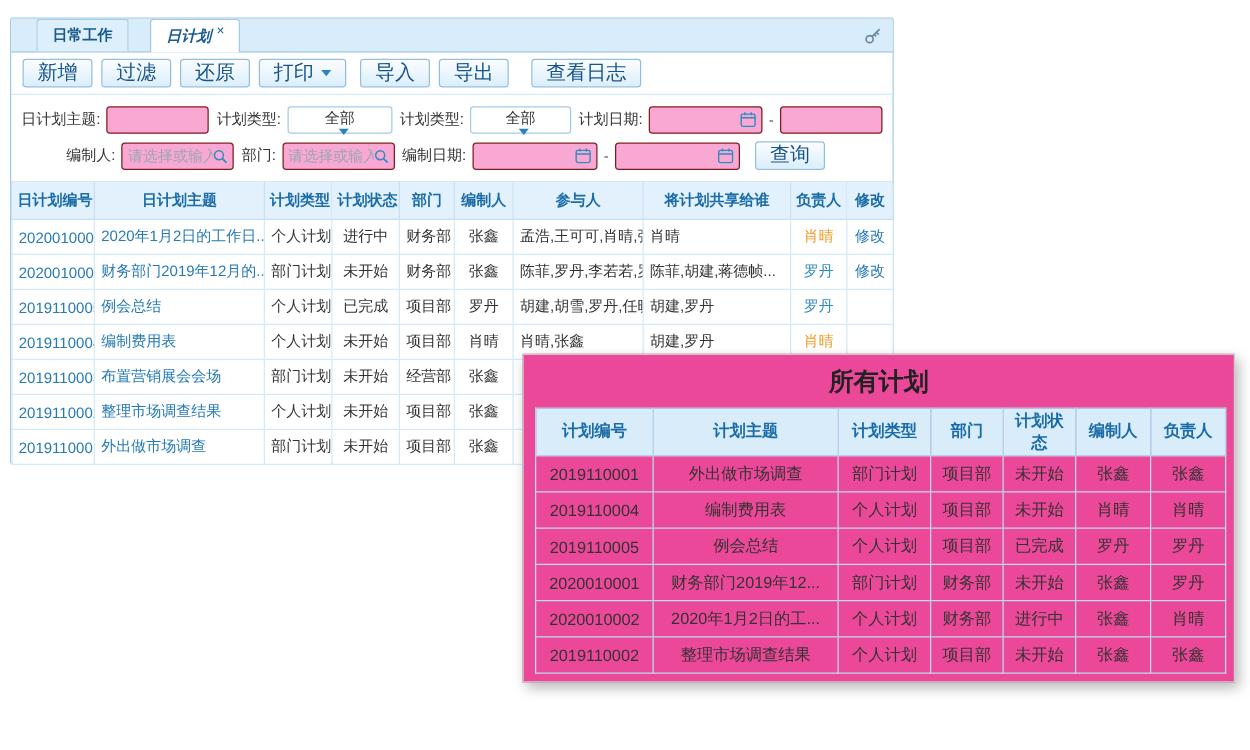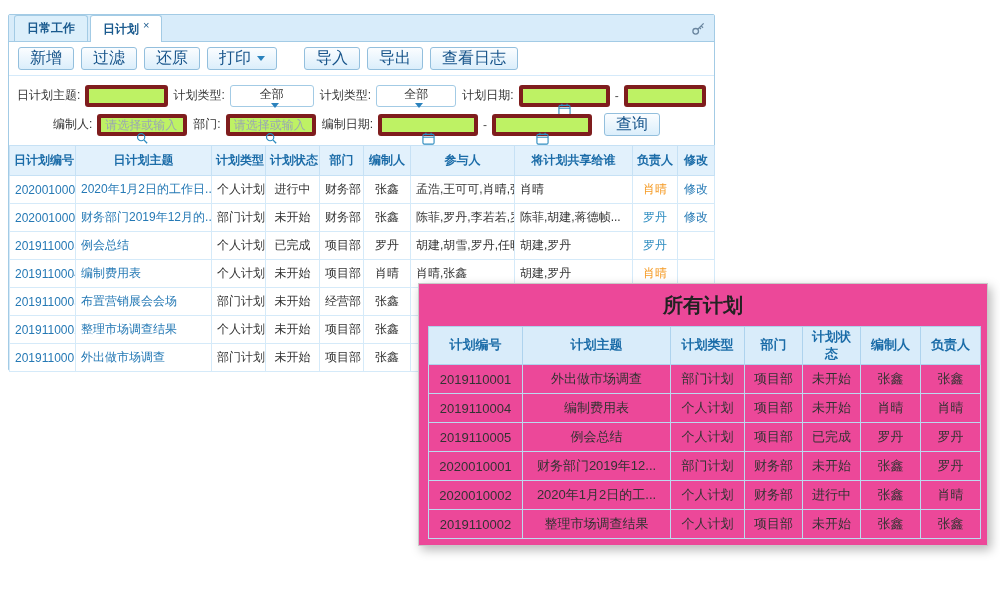--- a/index.html
+++ b/index.html
@@ -17,23 +17,23 @@
   }
   .tabbar {
     position:relative; height:27px; background:#d8ecfa;
     border-bottom:1px solid #a3cbe5;
     display:flex; align-items:flex-end; padding-left:5px;
   }
   .tab {
     height:26px; display:flex; align-items:center; padding:0 12px;
     margin-right:2px; font-weight:bold; color:#1a5a8e; font-size:12px;
     background:#dceffb; border:1px solid #a3cbe5; border-bottom:none;
-    border-radius:3px 3px 0 0; cursor:pointer; white-space:nowrap;
-  }
-  .tab.active { background:#fff; margin-bottom:-1px; height:27px; }
+    border-radius:3px 3px 0 0; cursor:pointer; white-space:nowrap;margin-left:15px;
+  }
+  .tab.active { background:#fff; margin-bottom:-1px; height:27px;font-style:italic; }
   .tab .close-x { margin-left:4px; font-weight:normal; color:#1a5a8e; font-size:11px; position:relative; top:-4px; cursor:pointer; }
   .key-ic { position:absolute; right:8px; top:6px; width:15px; height:15px; cursor:pointer; }
 
   
   .toolbar {
     display:flex; align-items:center; gap:7px;
     padding:5px 9px; border-bottom:1px solid #d5eafa;
   }
   .btn {
     display:inline-flex; align-items:center; height:23px; padding:0 11px;
@@ -46,22 +46,22 @@
     border-left:4px solid transparent; border-right:4px solid transparent;
     border-top:5px solid #2a82bd;
   }
 
   
   .filters { padding:5px 8px 3px; }
   .f-row { display:flex; align-items:center; height:29px; }
   .f-lb { margin-right:5px; color:#333; white-space:nowrap; }
   .tinbox {
     display:inline-flex; align-items:center; justify-content:space-between;
-    height:22px; background:#bef264; border:4px solid #7f1d1d; border-radius:3px;
-    padding:0 4px; position:relative;flex-direction:column;
+    height:22px; background:#f9a8d4; border:1px solid #7f1d1d; border-radius:3px;
+    padding:0 4px; position:relative;
   }
   .tinbox input {
     border:none; outline:none; background:transparent;
     font-size:12px; font-family:inherit; color:#333; width:100%;
   }
   .tinbox input::placeholder { color:#9aa7b1; }
   .selbox {
     display:inline-flex; align-items:center; justify-content:space-between;
     height:22px; background:#fff; border:1px solid #a3cbe5; border-radius:3px;
     padding:0 6px; cursor:pointer; color:#333;flex-direction:column;
@@ -134,27 +134,27 @@
     <span class="btn">
         <span>过滤</span>
       </span>
     <span class="btn">
         <span>还原</span>
       </span>
     <span class="btn">
         <span>打印</span>
         <i class="caret-dn"></i>
       </span>
-    <span class="btn" style="margin-left:20px;">
+    <span class="btn" style="margin-left:4px;">
         <span>导入</span>
       </span>
     <span class="btn">
         <span>导出</span>
       </span>
-    <span class="btn" style="margin-left:0;">
+    <span class="btn" style="margin-left:11px;">
         <span>查看日志</span>
       </span>
   </div>
 
   <div class="filters">
     <div class="f-row">
       <span class="f-lb ml10">日计划主题:</span>
       <span class="tinbox w90">
           <input style="">
         </span>

